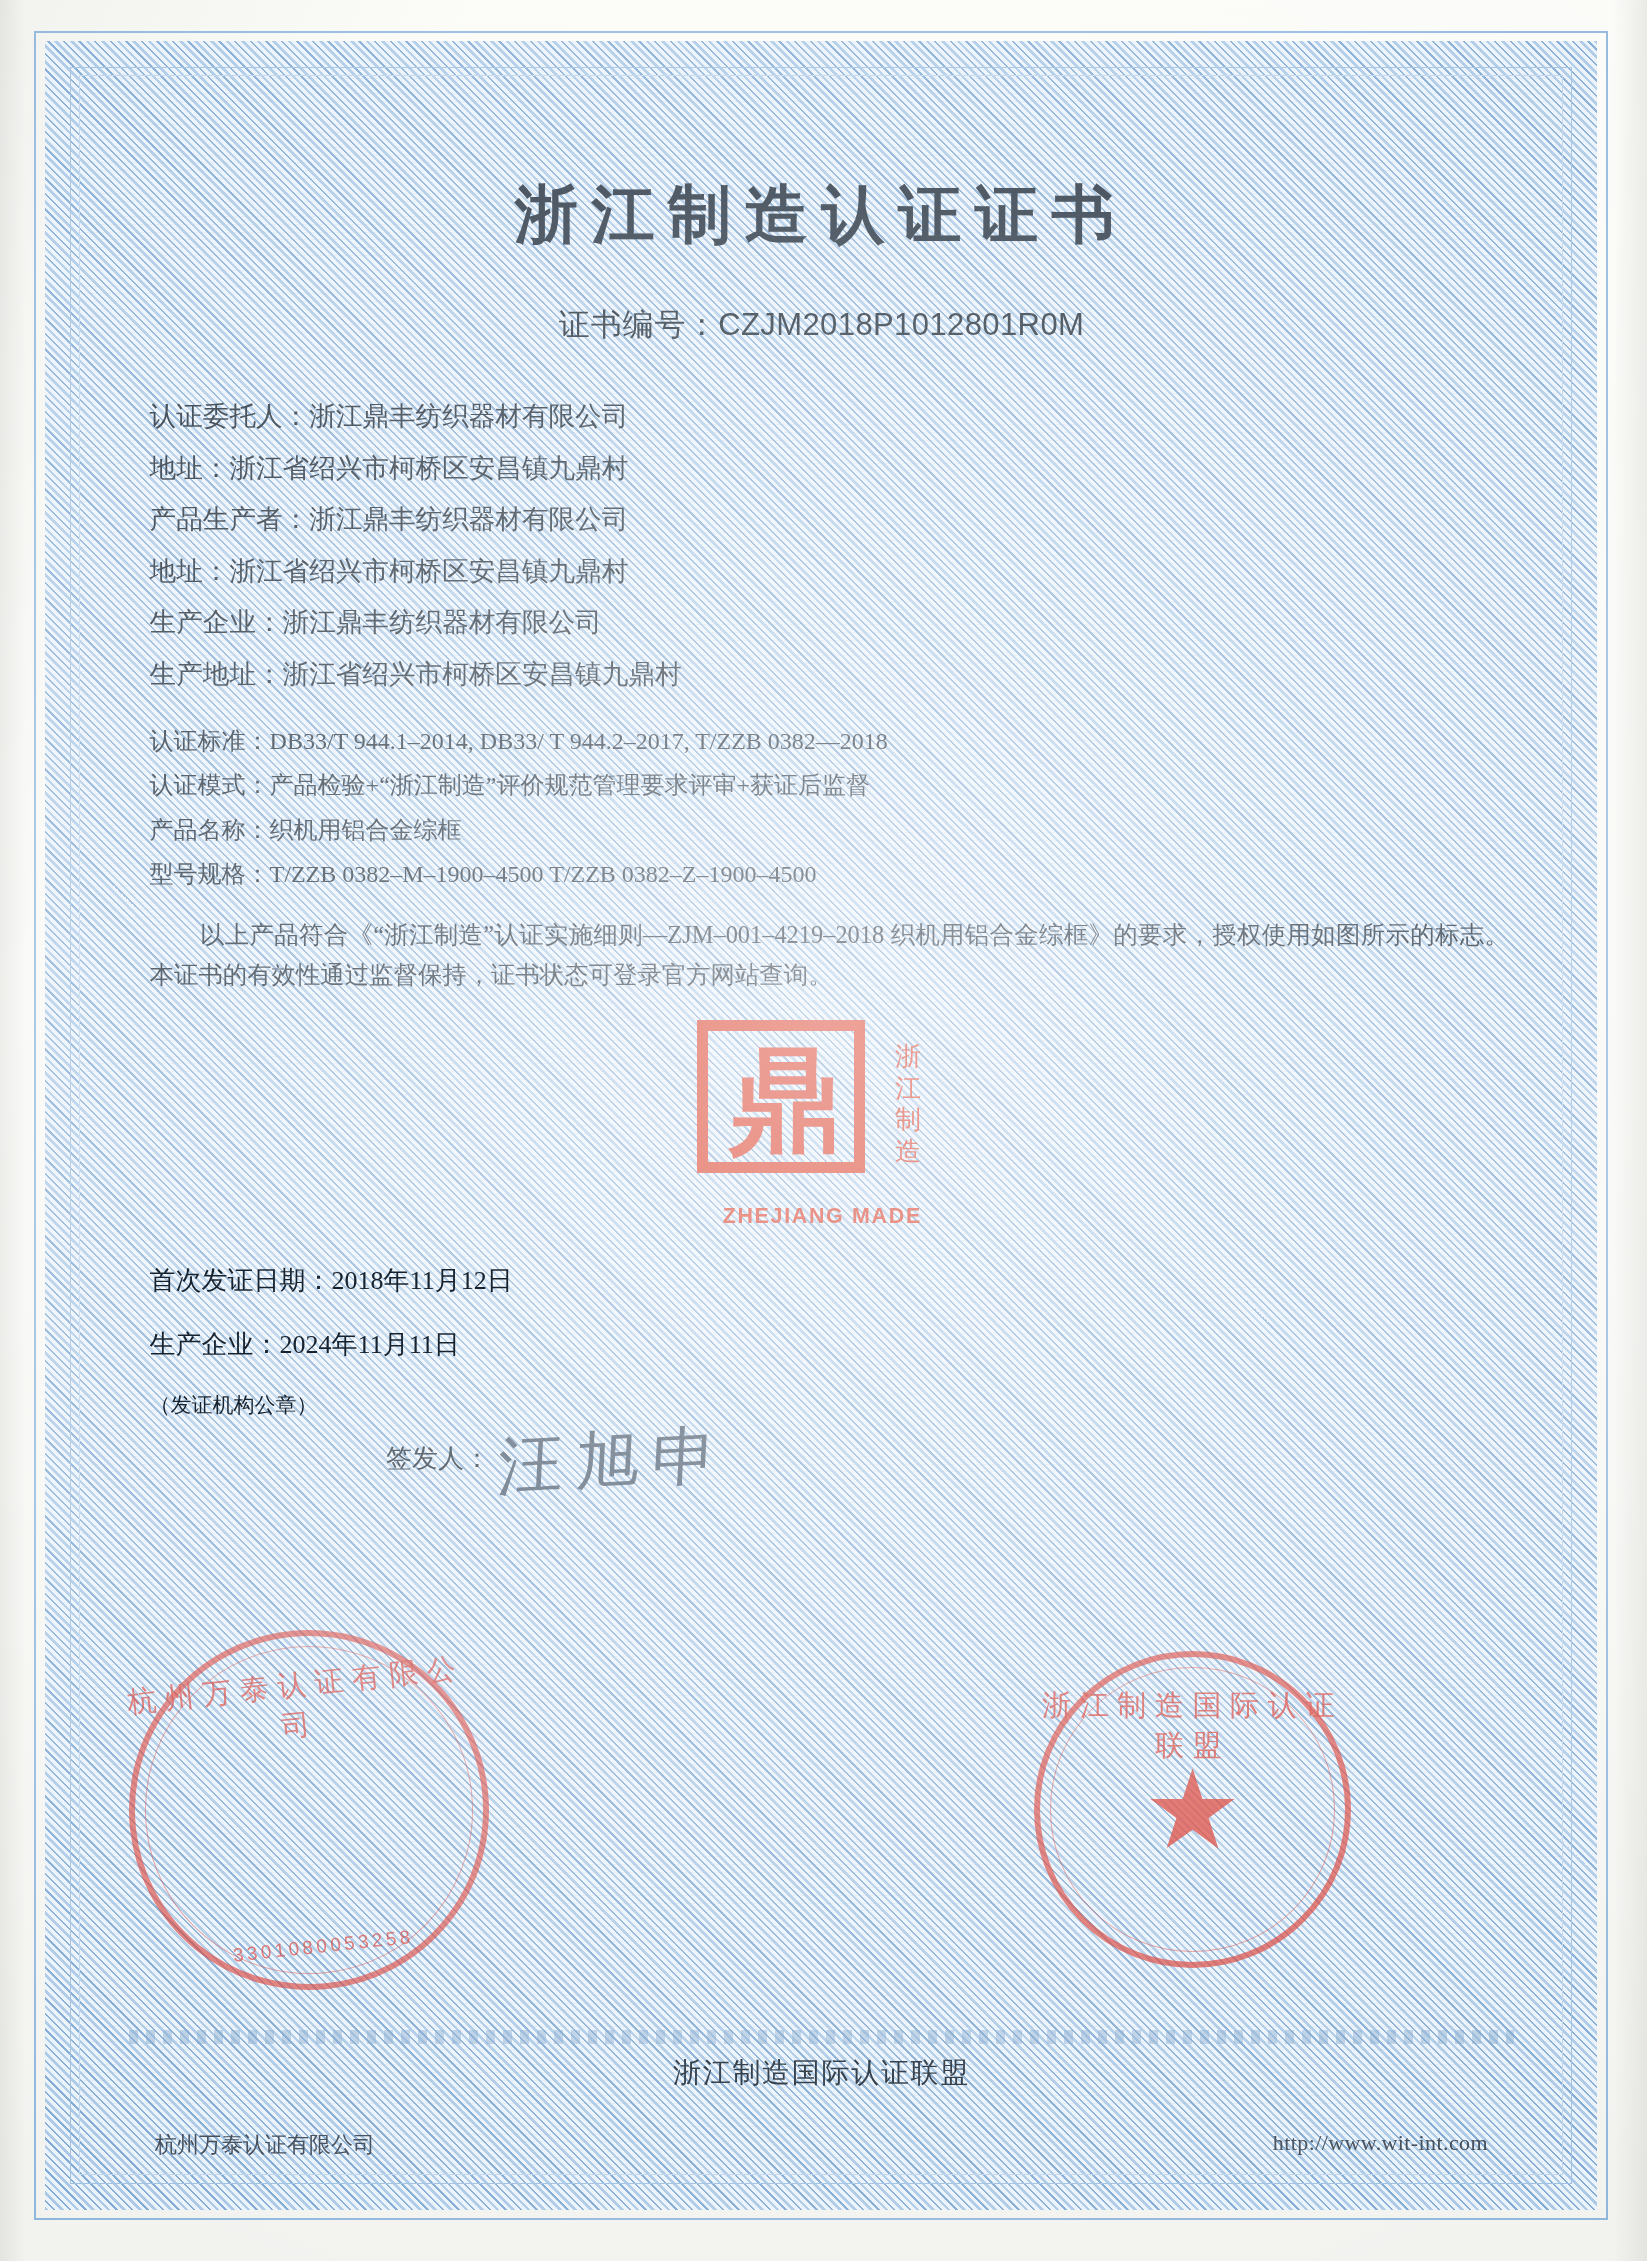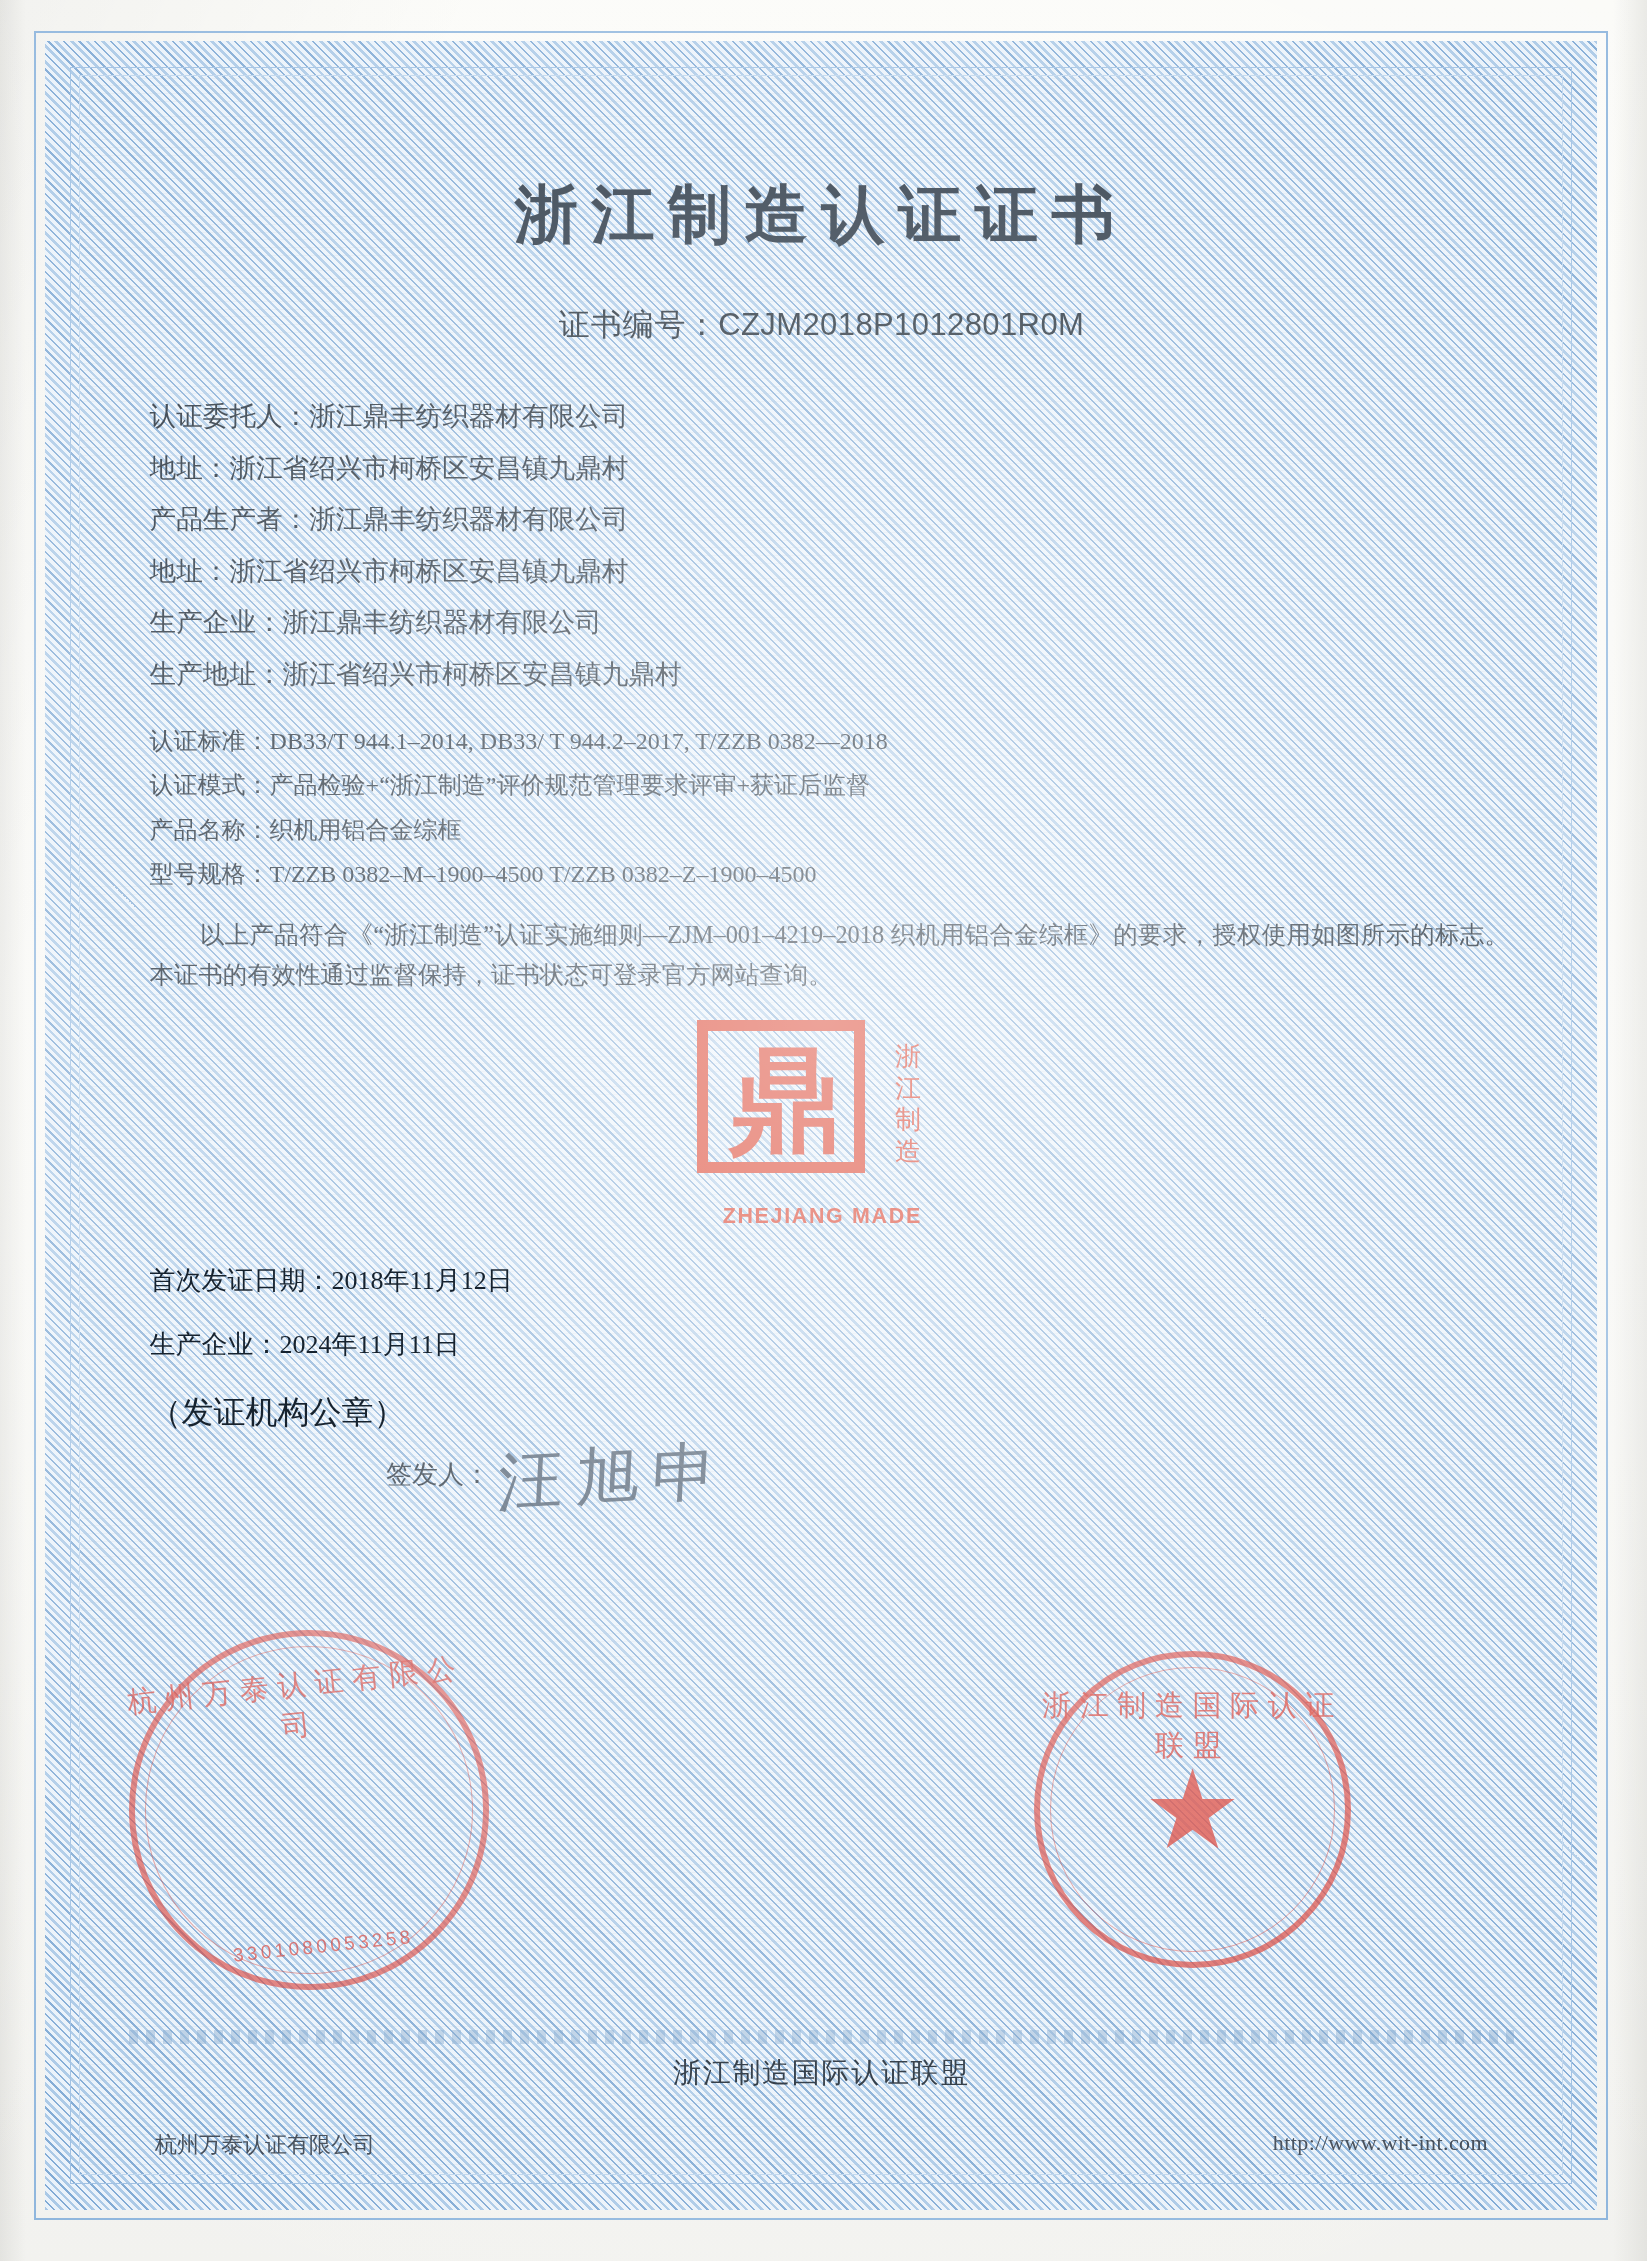--- a/index.html
+++ b/index.html
@@ -233,21 +233,21 @@
     position: relative;
     z-index: 3;
   }
   .date-row {
     font-size: 26px;
     margin-bottom: 29px;
     color: #16222e;
     white-space: nowrap;
   }
   .seal-note {
-    font-size: 32px;
+    font-size: 21px;
     color: #16222e;
     margin-bottom: 15.4px;
   }
 
   .sign-row {
     margin-top: 22px;
     padding-left: 257px;
     font-size: 26px;
     color: #16222e;
     position: relative;

